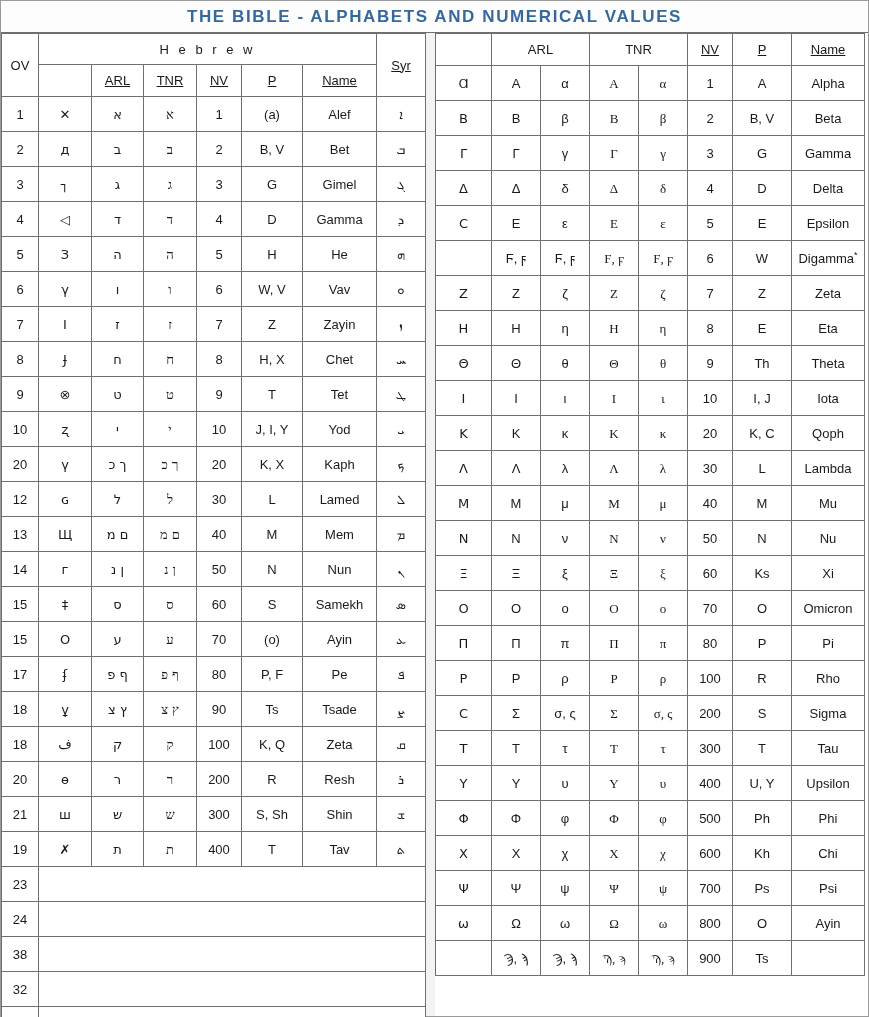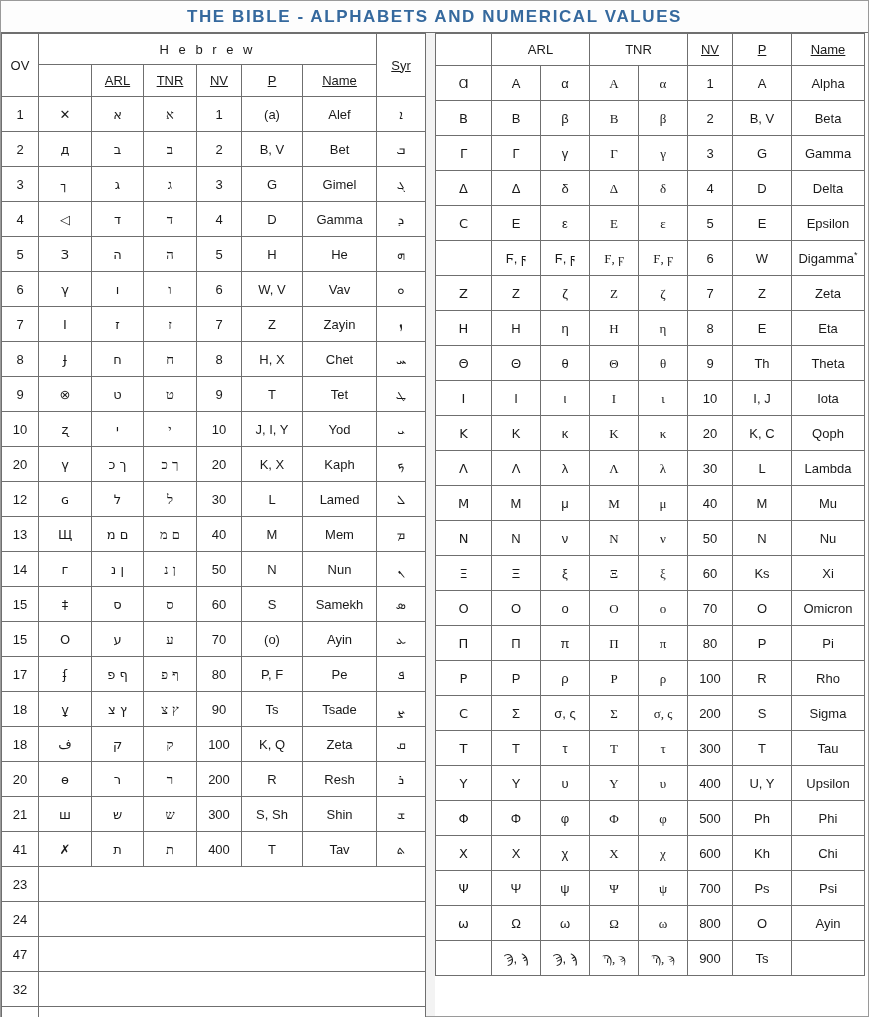--- a/index.html
+++ b/index.html
@@ -356,39 +356,39 @@
             <td class="ov">21</td>
             <td class="paleo">ш</td>
             <td class="heb">ש</td>
             <td class="heb-serif">ש</td>
             <td class="nv">300</td>
             <td class="pcol">S, Sh</td>
             <td class="name">Shin</td>
             <td class="syr">ܫ</td>
           </tr>
           <tr class="drow">
-            <td class="ov ov-red">41</td>
+            <td class="ov ov-red">19</td>
             <td class="paleo">✗</td>
             <td class="heb">ת</td>
             <td class="heb-serif">ת</td>
             <td class="nv">400</td>
             <td class="pcol">T</td>
             <td class="name">Tav</td>
             <td class="syr">ܬ</td>
           </tr>
           <tr class="drow">
             <td class="ov">23</td>
             <td class="empty-wide" colspan="7"></td>
           </tr>
           <tr class="drow">
             <td class="ov">24</td>
             <td class="empty-wide" colspan="7"></td>
           </tr>
           <tr class="drow">
-            <td class="ov">47</td>
+            <td class="ov">38</td>
             <td class="empty-wide" colspan="7"></td>
           </tr>
           <tr class="drow">
             <td class="ov">32</td>
             <td class="empty-wide" colspan="7"></td>
           </tr>
           <tr class="drow">
             <td class="ov ov-green">27</td>
             <td class="empty-wide" colspan="7"></td>
           </tr>

